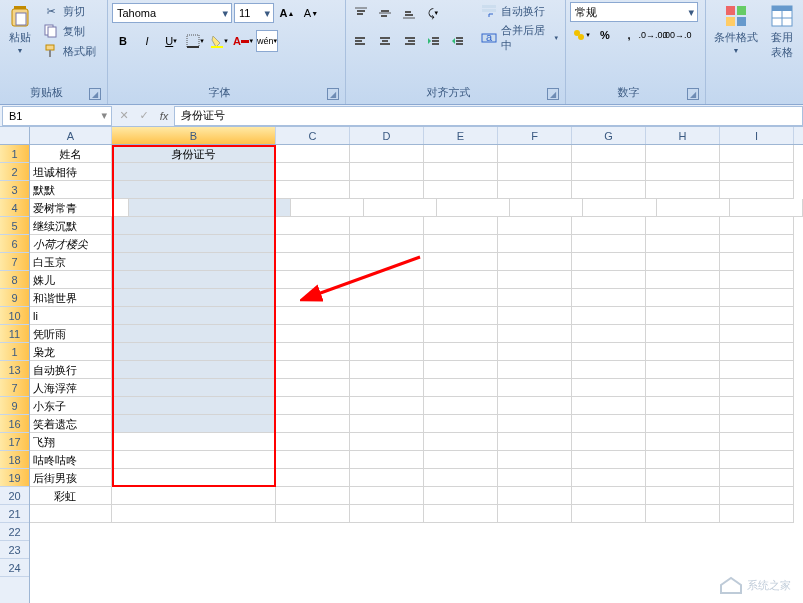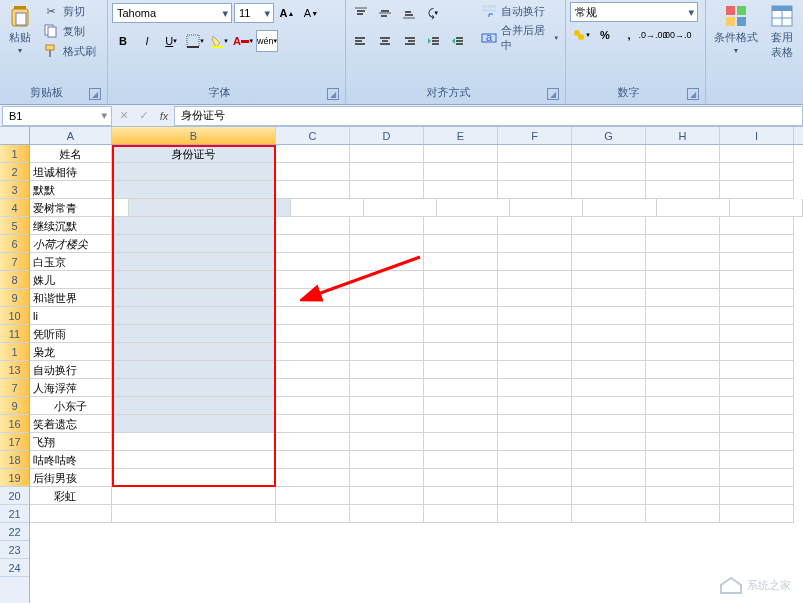--- a/index.html
+++ b/index.html
@@ -517,21 +517,21 @@
         <div class="cell selcol" style="width: 164px;"></div>
         <div class="cell" style="width: 74px;"></div>
         <div class="cell" style="width: 74px;"></div>
         <div class="cell" style="width: 74px;"></div>
         <div class="cell" style="width: 74px;"></div>
         <div class="cell" style="width: 74px;"></div>
         <div class="cell" style="width: 74px;"></div>
         <div class="cell" style="width: 74px;"></div>
       </div>
       <div class="row">
-        <div class="cell" style="width: 82px; text-align: center;">小东子</div>
+        <div class="cell" style="width: 82px;">小东子</div>
         <div class="cell selcol" style="width: 164px;"></div>
         <div class="cell" style="width: 74px;"></div>
         <div class="cell" style="width: 74px;"></div>
         <div class="cell" style="width: 74px;"></div>
         <div class="cell" style="width: 74px;"></div>
         <div class="cell" style="width: 74px;"></div>
         <div class="cell" style="width: 74px;"></div>
         <div class="cell" style="width: 74px;"></div>
       </div>
       <div class="row">

